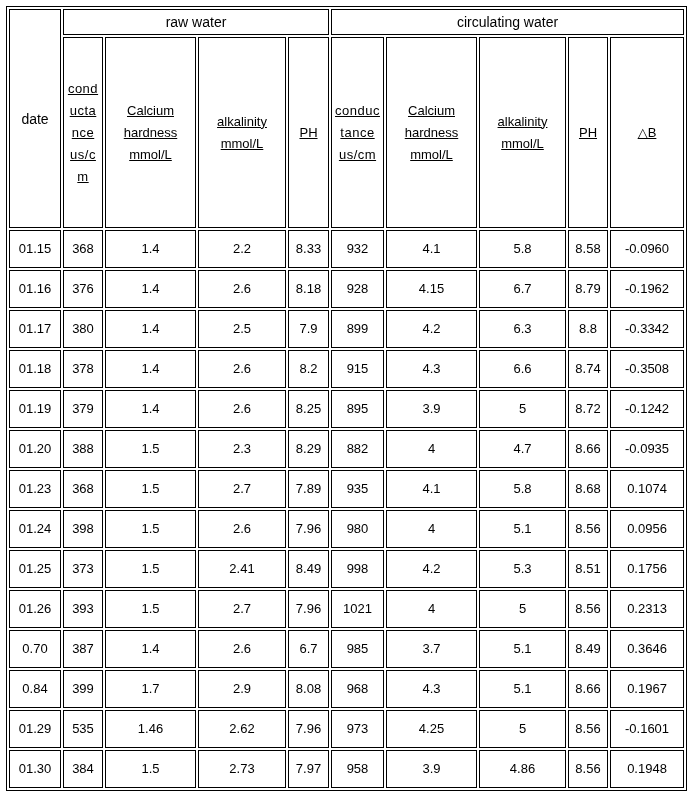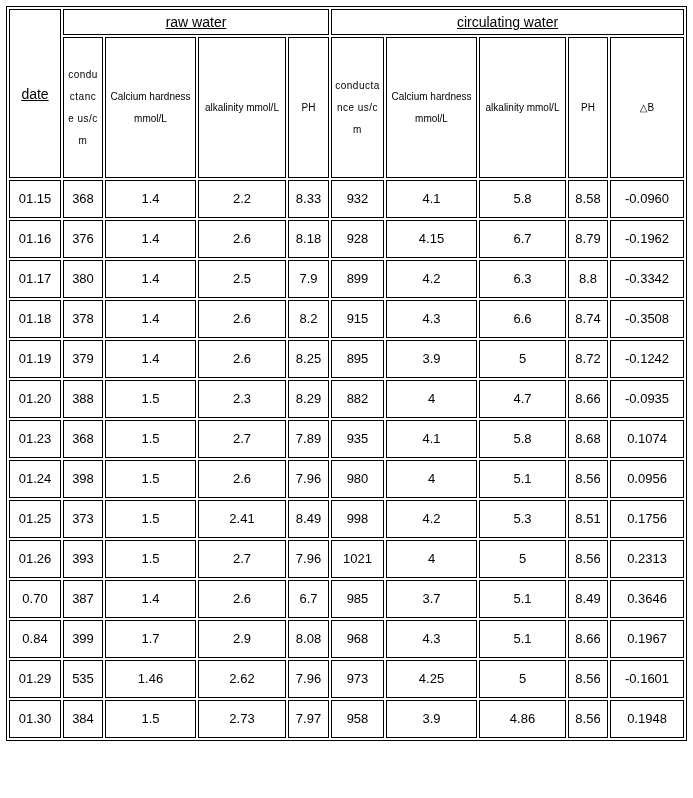--- a/index.html
+++ b/index.html
@@ -37,22 +37,22 @@
   col.c-cond  { width: 40px; }
   col.c-calc  { width: 91px; }
   col.c-alk   { width: 88px; }
   col.c-ph    { width: 41px; }
   col.c-cond2 { width: 53px; }
   col.c-calc2 { width: 91px; }
   col.c-alk2  { width: 87px; }
   col.c-ph2   { width: 40px; }
   col.c-db    { width: 74px; }
   
-  tr.group-row td   { height: 26px; font-size: 14px; text-decoration: underline; }
-  tr.colhead-row td { height: 141px; font-size: 10px; }
+  tr.group-row td   { height: 26px; font-size: 14px; }
+  tr.colhead-row td { height: 191px; font-size: 13px; text-decoration: underline; }
   tbody td          { height: 38px; }
   
   td.vhead {
     word-break: break-all;
     line-height: 24px;
     letter-spacing: 0.5px;
     padding: 0 2px;
   }
 </style>
 </head>

